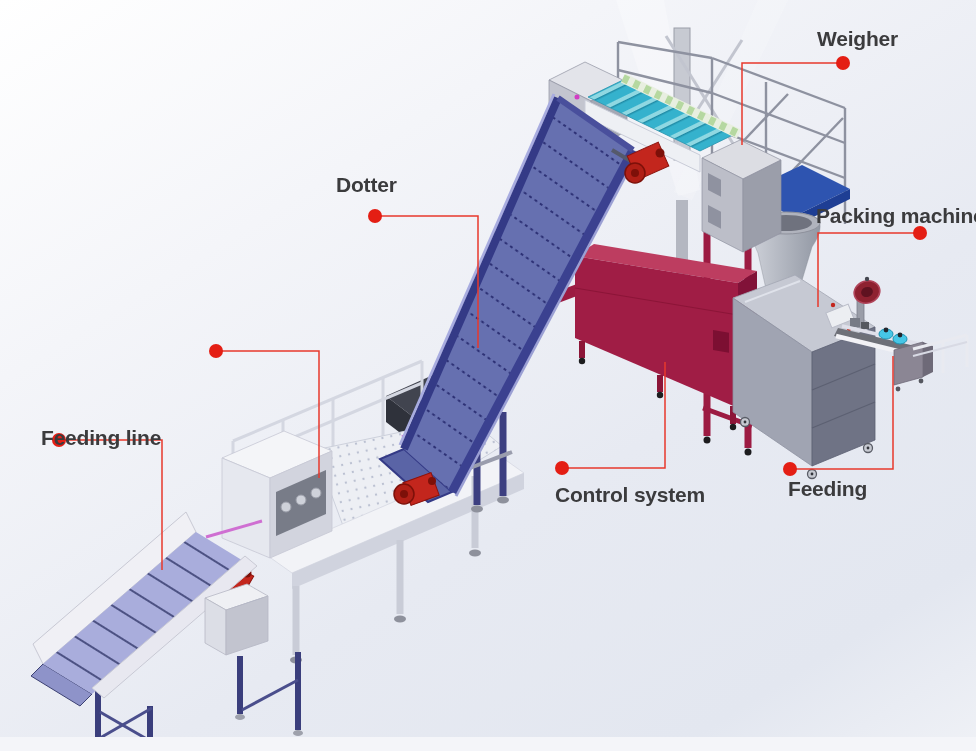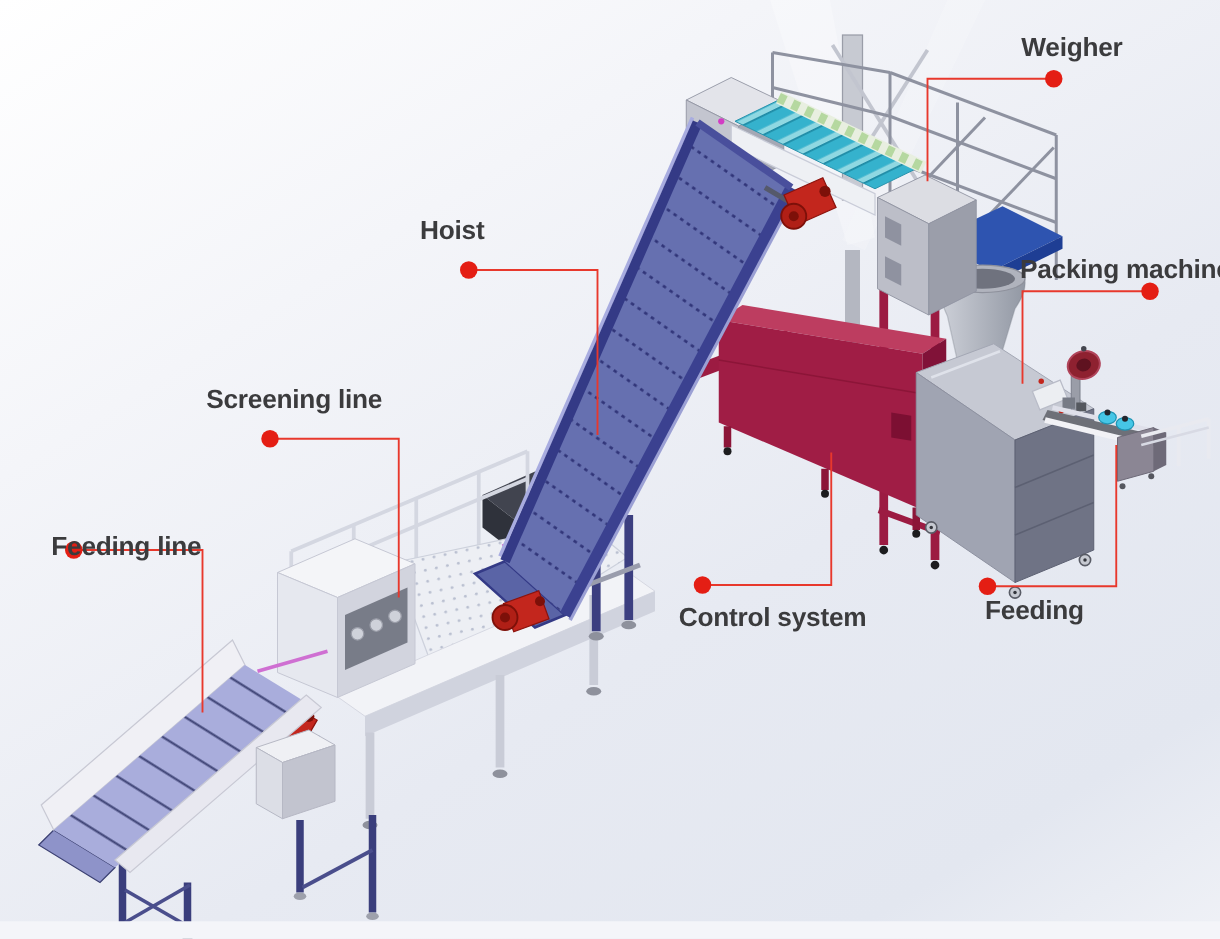--- a/index.html
+++ b/index.html
@@ -324,21 +324,20 @@
     <circle cx="375" cy="216" r="7"></circle>
     <circle cx="920" cy="233" r="7"></circle>
     <circle cx="216" cy="351" r="7"></circle>
     <circle cx="59" cy="440" r="7"></circle>
     <circle cx="562" cy="468" r="7"></circle>
     <circle cx="790" cy="469" r="7"></circle>
   </g>
 </svg>
 
 <div class="label" style="left:817px;top:28px">Weigher</div>
-<div class="label" style="left:336px;top:174px">Hoist</div>
+<div class="label" style="left:336px;top:174px">Dotter</div>
 <div class="label" style="left:816px;top:205px">Packing machine</div>
-<div class="label" style="left:165px;top:309px">Screening line</div>
 <div class="label" style="left:41px;top:427px">Feeding line</div>
-<div class="label" style="left:543px;top:484px">Control system</div>
+<div class="label" style="left:555px;top:484px">Control system</div>
 <div class="label" style="left:788px;top:478px">Feeding</div>
 
 <div class="bottom-band"></div>
 </div>
 
 </body></html>

